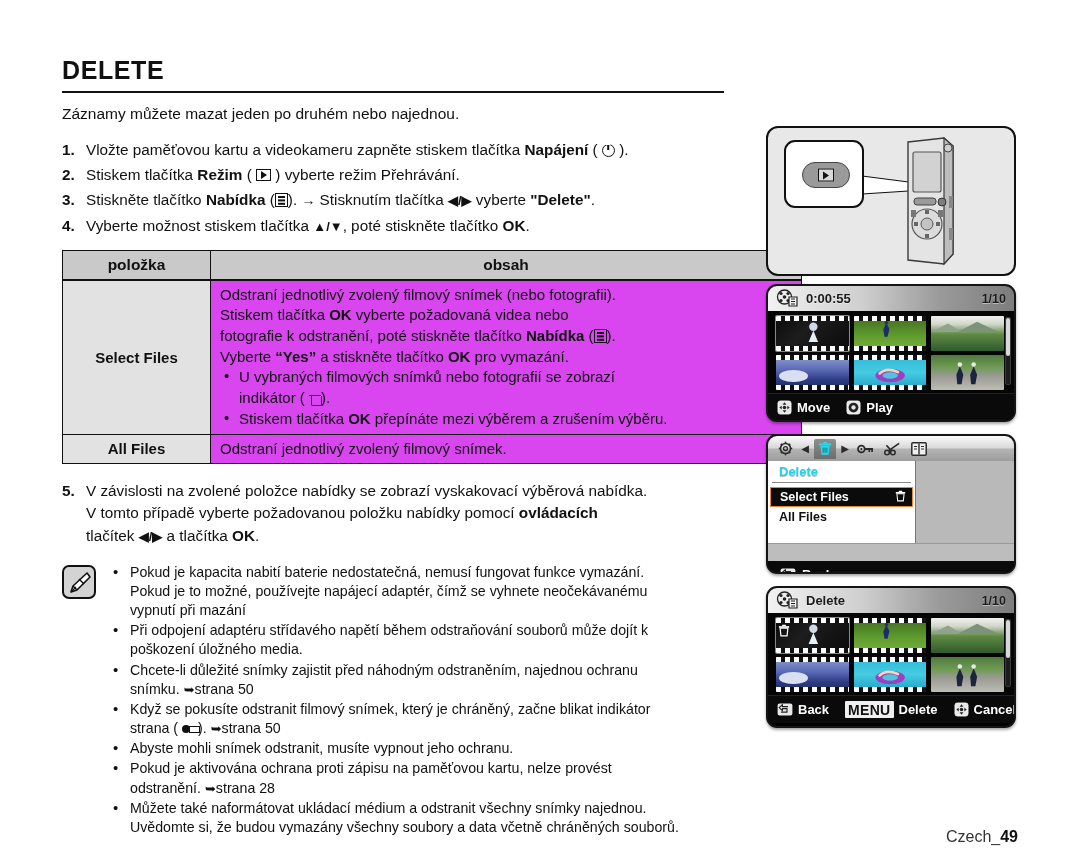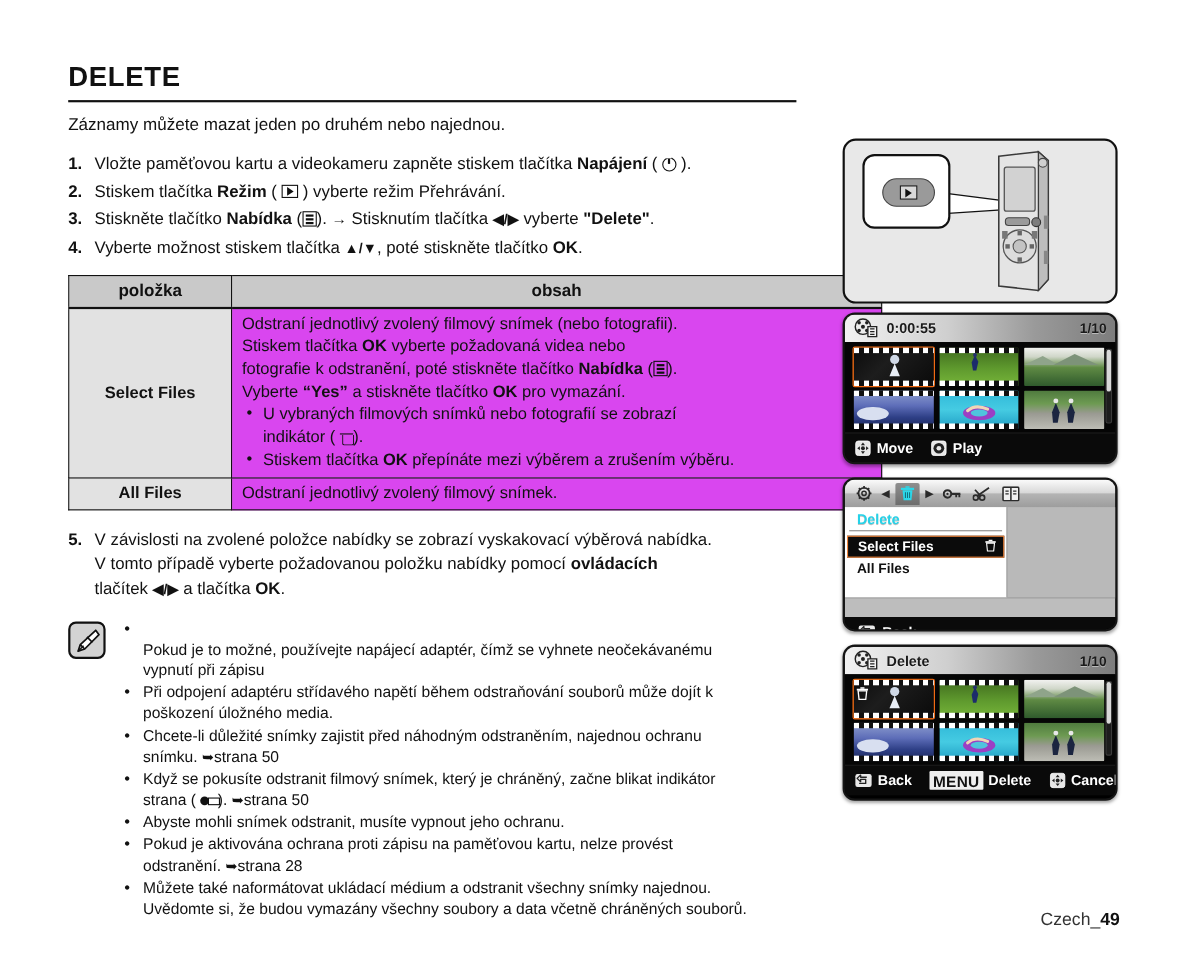--- a/index.html
+++ b/index.html
@@ -627,23 +627,23 @@
         <svg width="26" height="26" viewBox="0 0 26 26">
           <path d="M20 3 L23 7 L10 20 L4 22 L6 16 Z" fill="#ffffff" stroke="#111" stroke-width="1.6" stroke-linejoin="round"></path>
           <path d="M6 16 L10 20" stroke="#111" stroke-width="1.4"></path>
           <path d="M12 9 L17 14" stroke="#111" stroke-width="1.4"></path>
           <path d="M4 22 L9 17" stroke="#111" stroke-width="1.2"></path>
         </svg>
       </div>
       <ul class="notes">
 
         <li>
-          <br>
+          <span>Pokud je kapacita nabití baterie nedostatečná, nemusí fungovat funkce vymazání.</span><br>
           <span>Pokud je to možné, používejte napájecí adaptér, čímž se vyhnete neočekávanému</span><br>
-          <span>vypnutí při zápisu</span>
+          <span>vypnutí při mazání</span>
         </li>
 
         <li>
           <span>Při odpojení adaptéru střídavého napětí během odstraňování souborů může dojít k</span><br>
           <span>poškození úložného media.</span>
         </li>
 
         <li>
           <span>Chcete-li důležité snímky zajistit před náhodným odstraněním, najednou ochranu</span><br>
           <span>snímku. </span><span class="pageref"><span class="pr-arrow">➥</span><span>strana 50</span></span>

